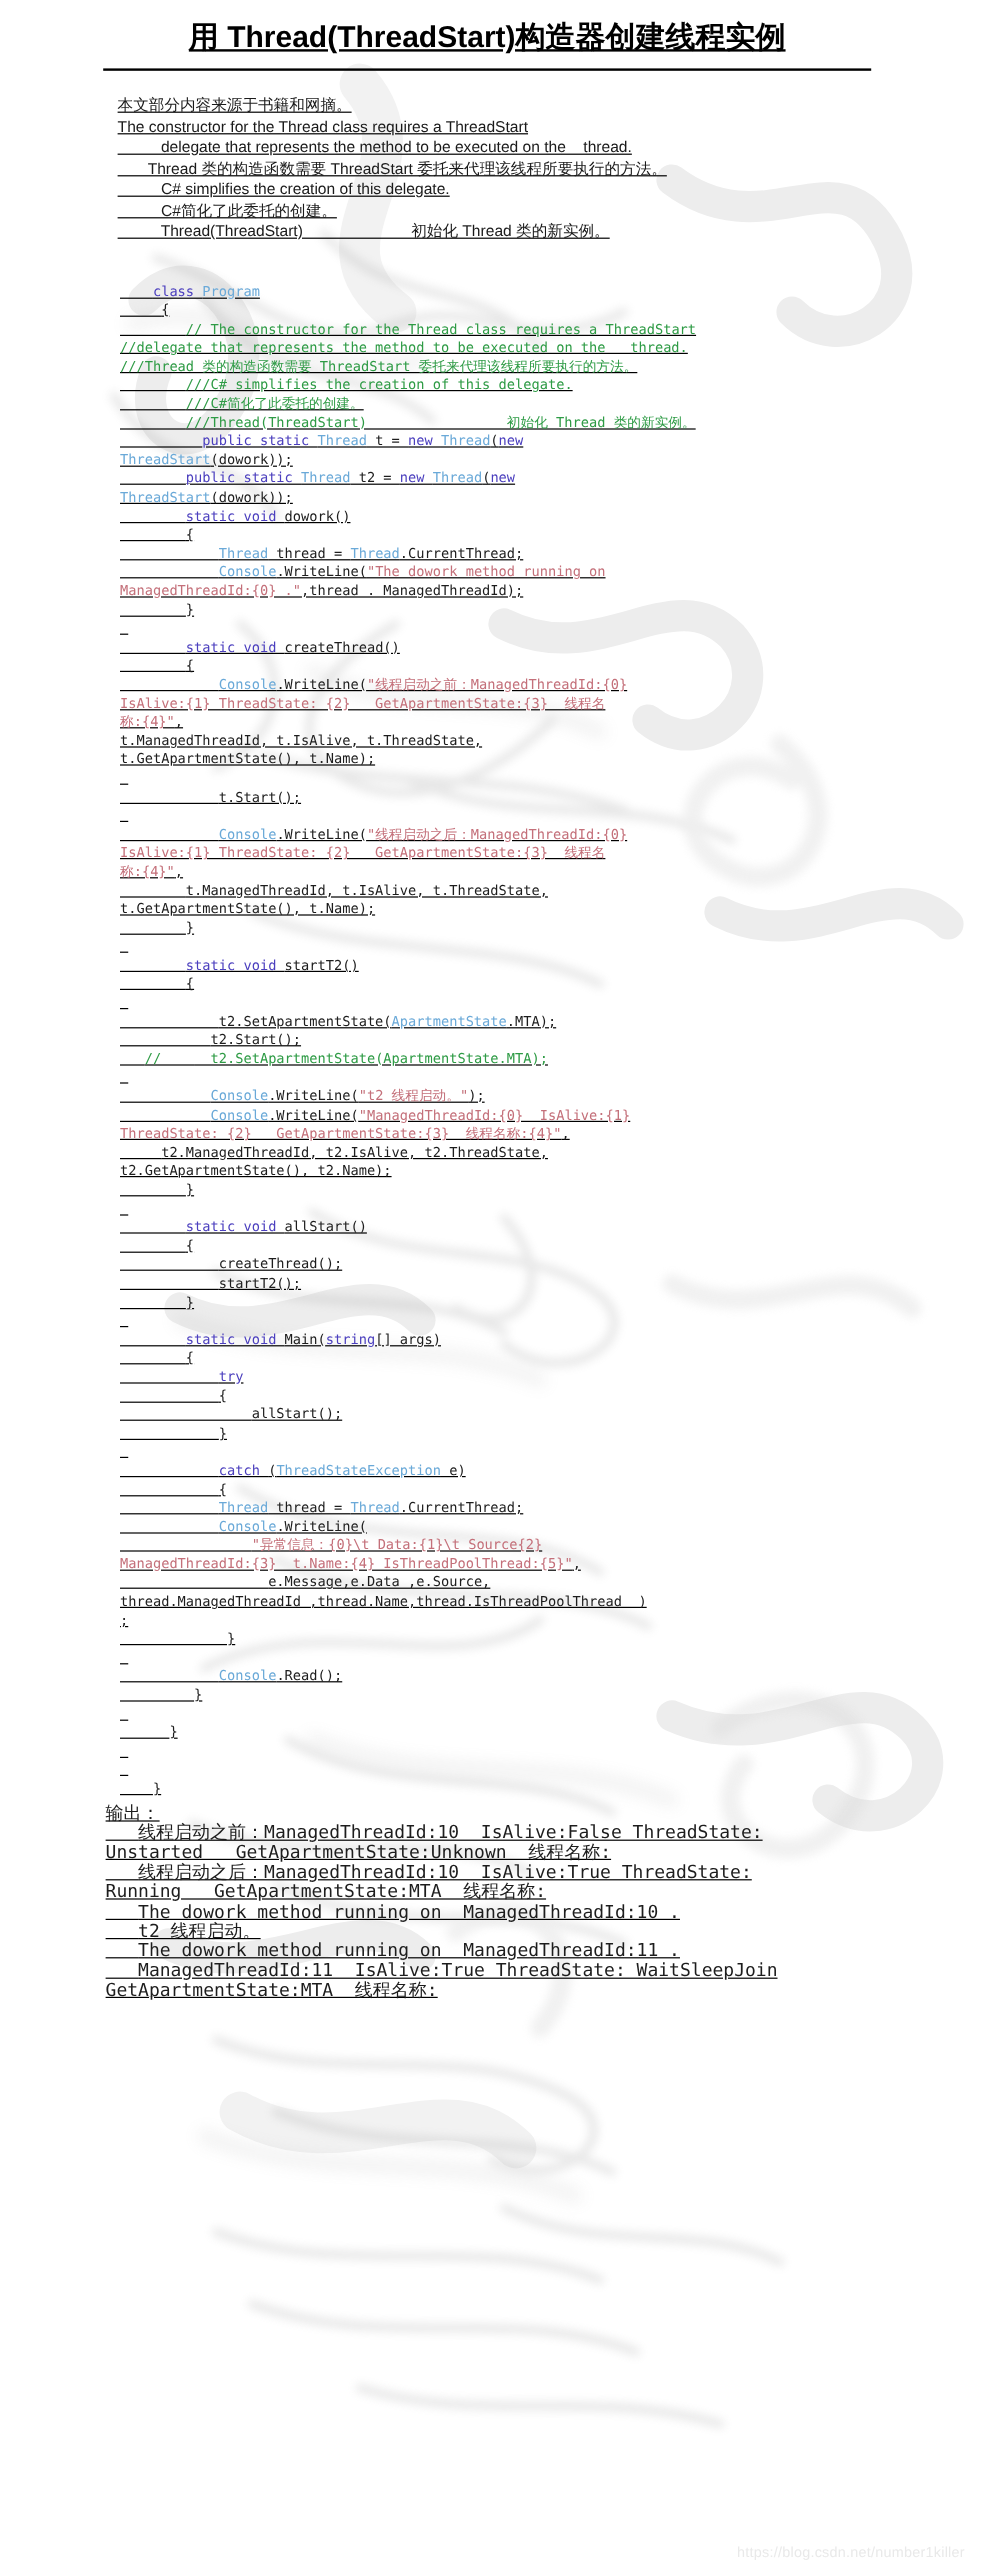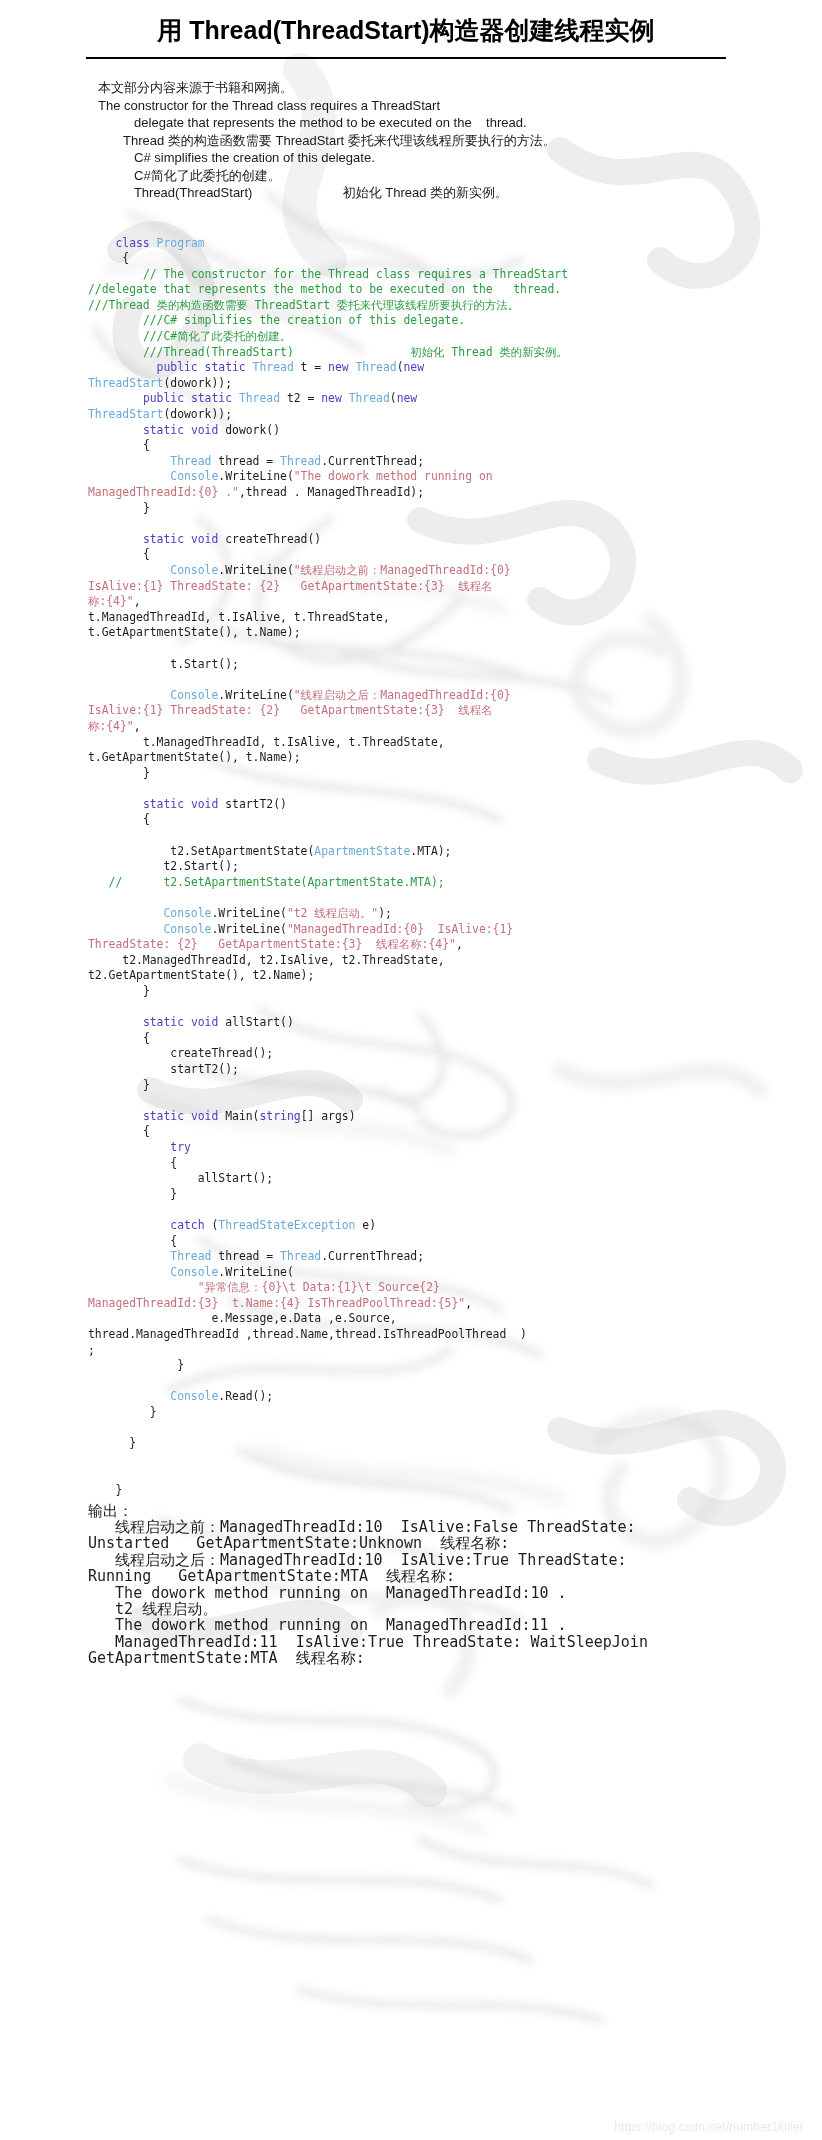--- a/index.html
+++ b/index.html
@@ -16,20 +16,21 @@
     overflow: hidden;
   }
 
   
   #page {
     position: relative;
     width: 812px;
     min-height: 2140px;
     box-sizing: border-box;
     padding: 0;
+    text-decoration: underline;
   }
 
   
   #smudge-layer {
     position: absolute;
     inset: 0;
     pointer-events: none;
     z-index: 3;
     opacity: 0.42;
   }
@@ -75,21 +76,21 @@
     color: #1a1a1a;
     font-family: "Liberation Sans", sans-serif;
     white-space: pre-wrap;
   }
   .intro .ln { display: block; white-space: pre; }
 
   
   .code-block {
     position: relative;
     z-index: 4;
-    margin: 34px 0 0 0;
+    margin: 34px 0 0 12px;
     padding: 0 12px 0 88px;
     font-family: "DejaVu Sans Mono", "Liberation Mono", monospace;
     font-size: 11.4px;
     line-height: 15.6px;
     white-space: pre-wrap;
     word-break: break-word;
     color: #1d1d1d;
   }
   .code-block .cl {
     display: block;

